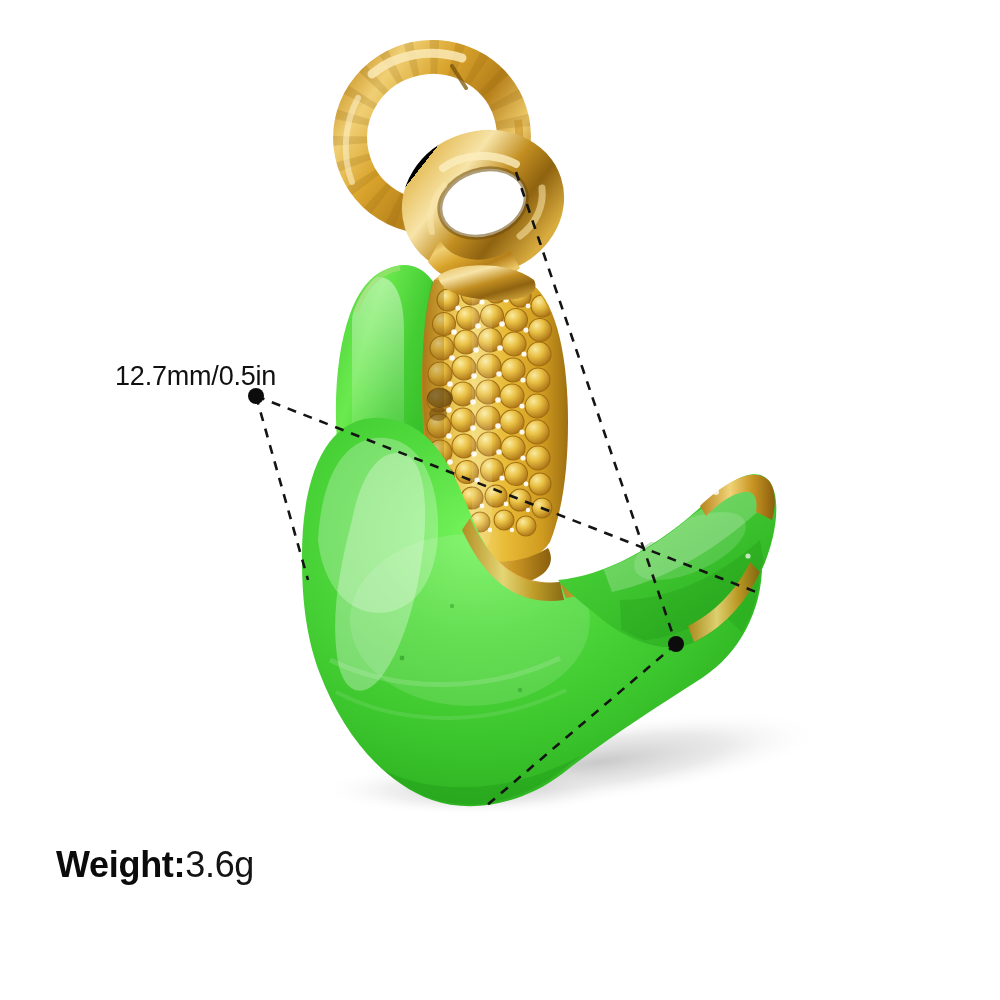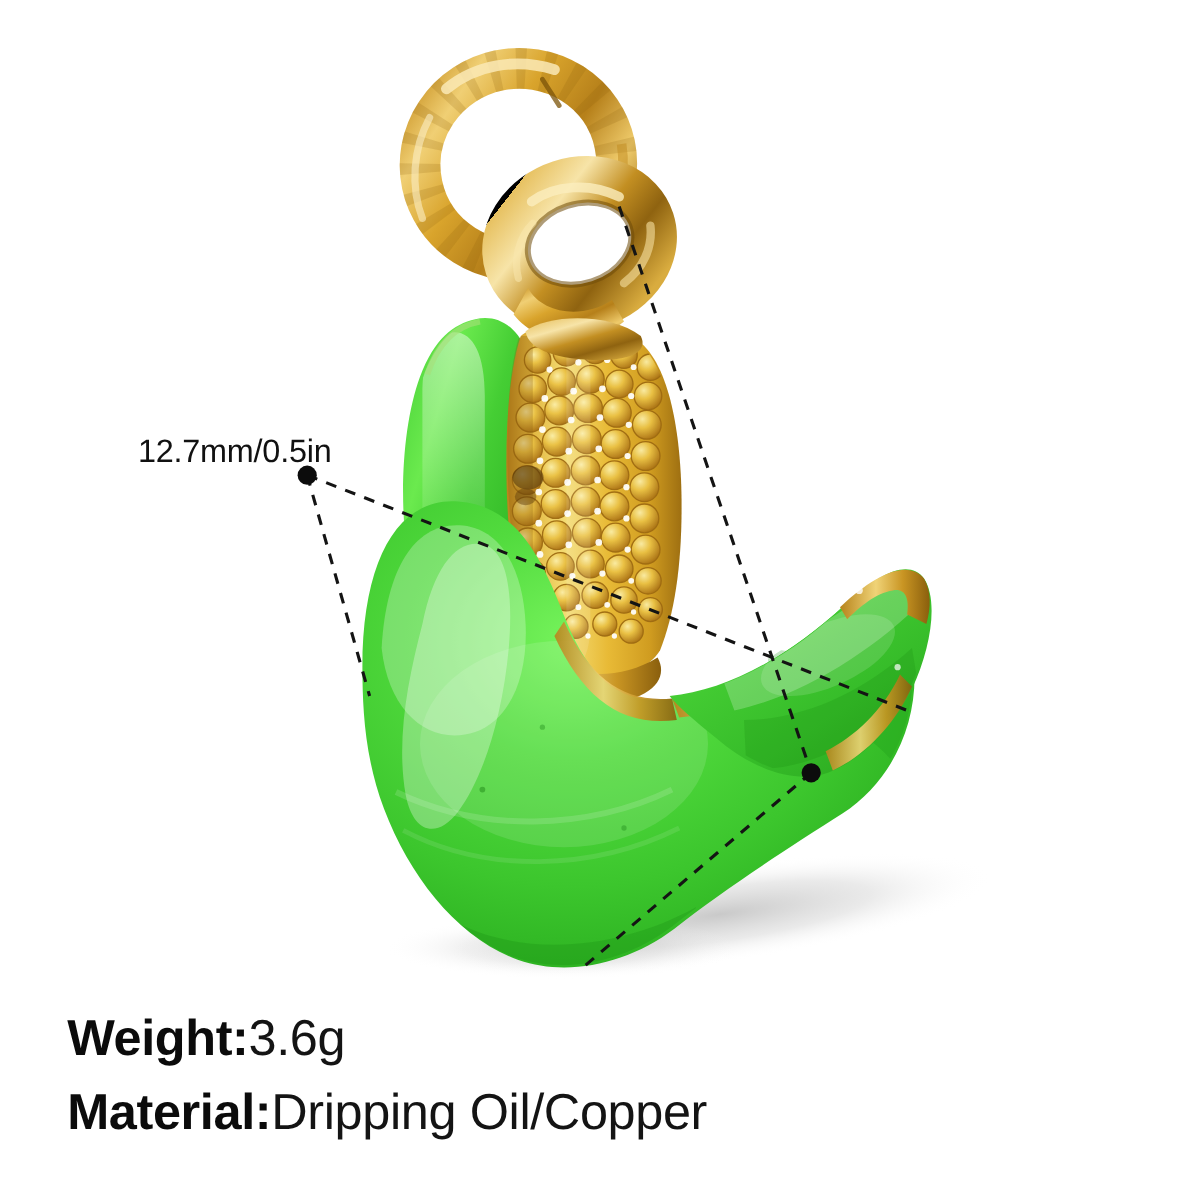--- a/index.html
+++ b/index.html
@@ -26,21 +26,21 @@
     width: 1000px;
     height: 1000px;
   }
   .spec-block {
     position: absolute;
     left: 56px;
     top: 834px;
     width: 700px;
   }
   .spec-line {
-    font-size: 42px;
+    font-size: 36px;
     line-height: 62px;
     color: #0b0b0b;
     white-space: nowrap;
     letter-spacing: -0.3px;
   }
   .spec-key {
     font-weight: 700;
   }
   .spec-val {
     font-weight: 400;
@@ -439,18 +439,15 @@
     </g>
   </svg>
 
   <div class="dim-label" id="dim-label-width">12.7mm/0.5in</div>
 
 
   <div class="spec-block">
     <div class="spec-line">
       <span class="spec-key">Weight:</span><span class="spec-val">3.6g</span>
     </div>
-    <div class="spec-line">
-      <span class="spec-key">Material:</span><span class="spec-val">Dripping Oil/Copper</span>
-    </div>
   </div>
 
 </div>
 
 </body></html>

